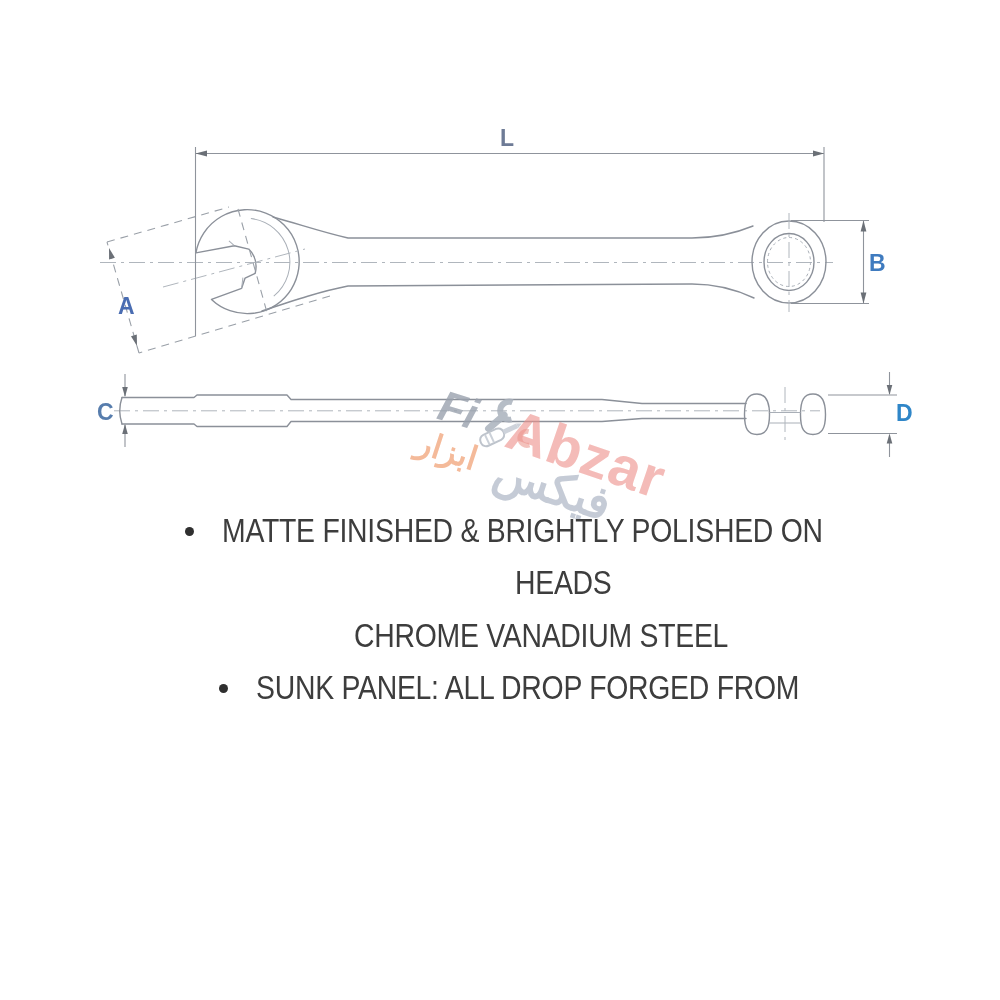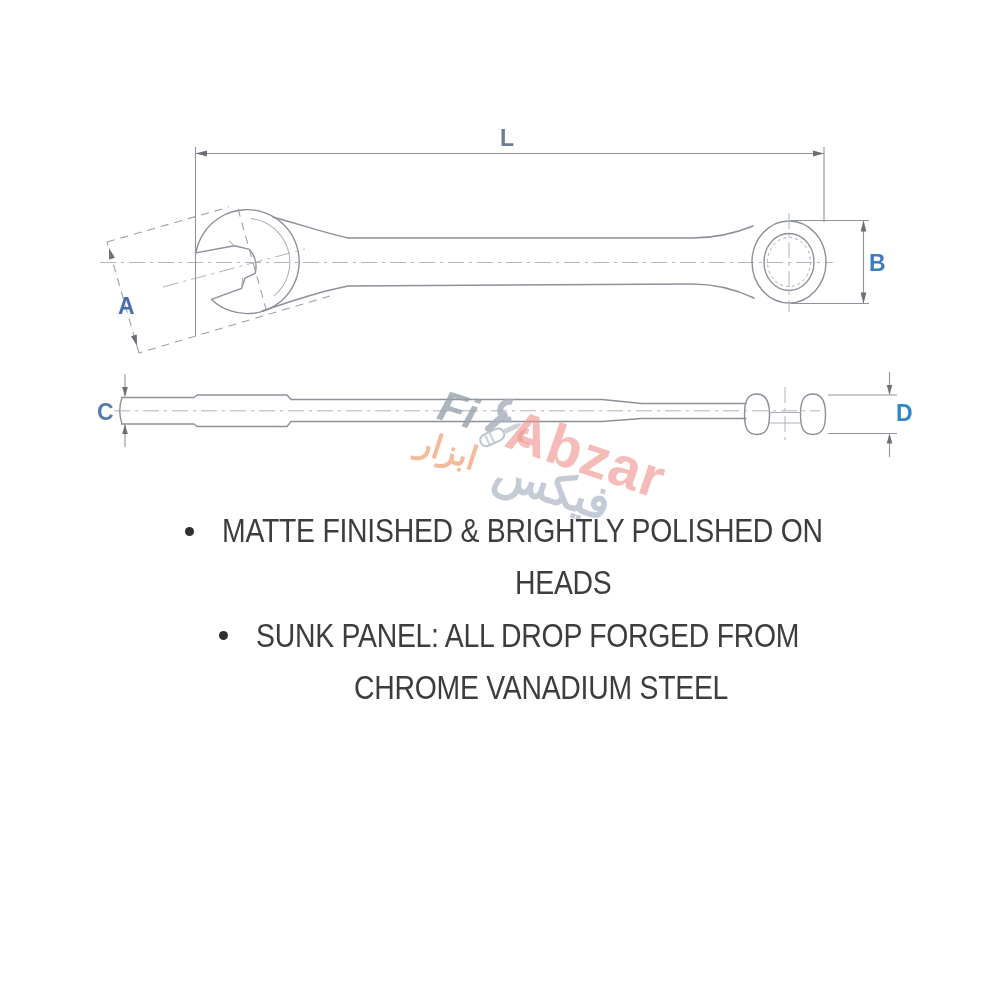--- a/index.html
+++ b/index.html
@@ -153,22 +153,22 @@
   <div class="features">
     <div class="feat-row">
       <span class="feat-dot"></span>
       <span class="feat-text">MATTE FINISHED &amp; BRIGHTLY POLISHED ON</span>
     </div>
     <div class="feat-row">
       <span class="feat-dot hidden"></span>
       <span class="feat-text">HEADS</span>
     </div>
     <div class="feat-row">
+      <span class="feat-dot hidden"></span>
+      <span class="feat-text">CHROME VANADIUM STEEL</span>
+    </div>
+    <div class="feat-row">
       <span class="feat-dot"></span>
       <span class="feat-text">SUNK PANEL: ALL DROP FORGED FROM</span>
-    </div>
-    <div class="feat-row">
-      <span class="feat-dot hidden"></span>
-      <span class="feat-text">CHROME VANADIUM STEEL</span>
     </div>
   </div>
 
 </div>
 
 </body></html>

